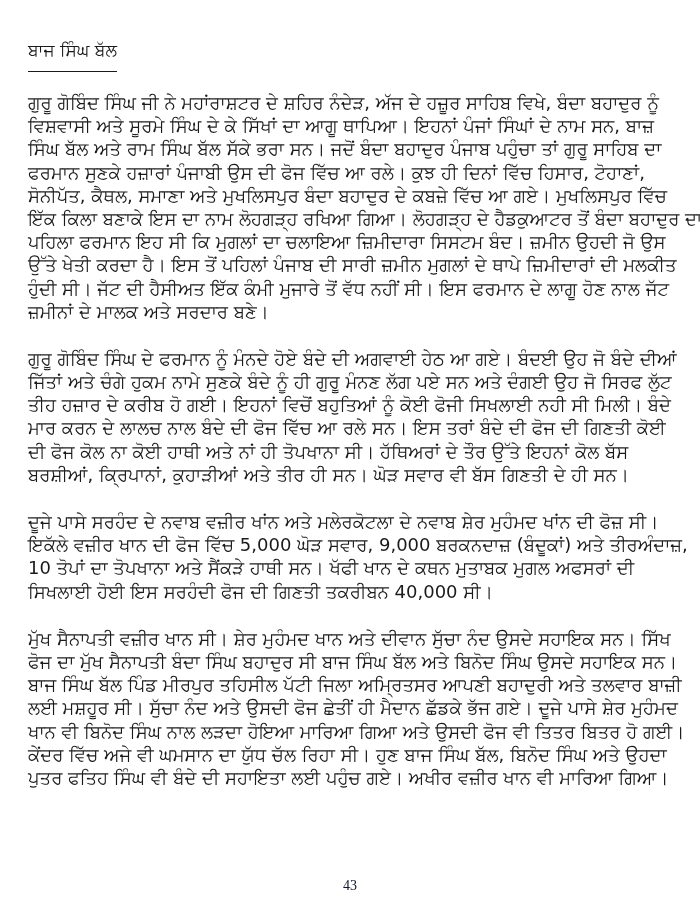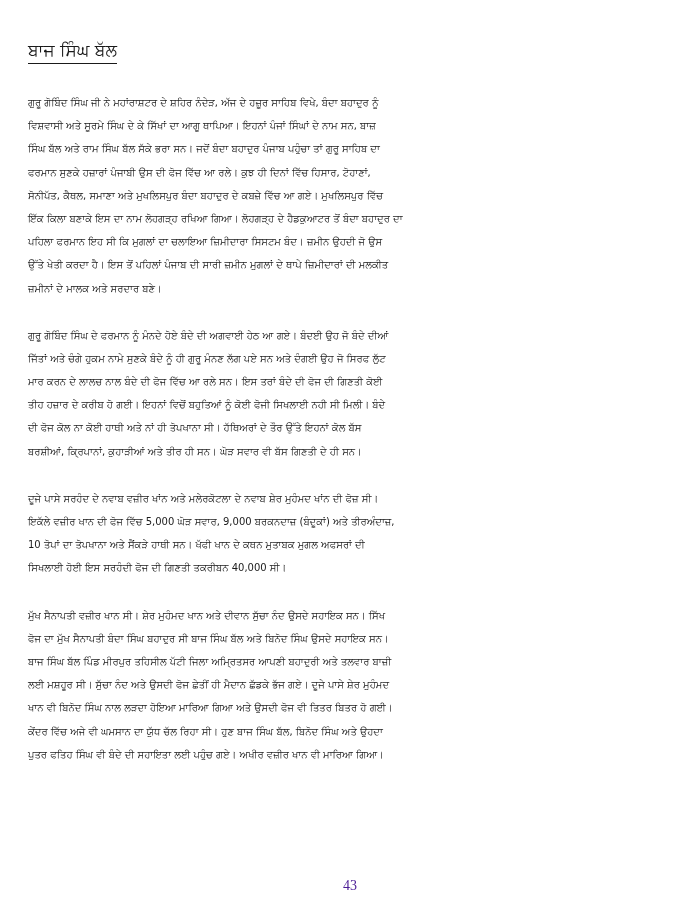--- a/index.html
+++ b/index.html
@@ -24,73 +24,74 @@
     }
     .title {
       position: absolute;
       left: 28px;
       top: 38px;
       font-size: 17px;
       line-height: 24px;
       margin: 0;
       font-weight: normal;
       border-bottom: 1.5px solid #1a1a1a;
-      padding-bottom: 1px;
+      padding-bottom: 9px;
     }
     .content {
       position: absolute;
       left: 28px;
       top: 91px;
       width: 660px;
     }
     .para {
       margin: 0 0 24px 0;
-      font-size: 10px;
+      font-size: 18px;
       line-height: 23.2px;
       white-space: nowrap;
     }
     .line {
       display: block;
       height: 23.2px;
     }
     .page-number {
       position: absolute;
       left: 0;
       width: 700px;
       top: 878px;
       text-align: center;
       font-family: "Liberation Serif", "DejaVu Serif", serif;
       font-size: 14px;
-      color: #4c1d95;
+      color: #0f172a;
     }
   </style>
 </head>
 <body>
 
 <div class="page">
   <h1 class="title">ਬਾਜ ਸਿੰਘ ਬੱਲ</h1>
 
   <div class="content">
     <p class="para">
       <span class="line">ਗੁਰੂ ਗੋਬਿੰਦ ਸਿੰਘ ਜੀ ਨੇ ਮਹਾਂਰਾਸ਼ਟਰ ਦੇ ਸ਼ਹਿਰ ਨੰਦੇੜ, ਅੱਜ ਦੇ ਹਜ਼ੂਰ ਸਾਹਿਬ ਵਿਖੇ, ਬੰਦਾ ਬਹਾਦੁਰ ਨੂੰ</span>
       <span class="line">ਵਿਸ਼ਵਾਸੀ ਅਤੇ ਸੂਰਮੇ ਸਿੰਘ ਦੇ ਕੇ ਸਿੱਖਾਂ ਦਾ ਆਗੂ ਥਾਪਿਆ। ਇਹਨਾਂ ਪੰਜਾਂ ਸਿੰਘਾਂ ਦੇ ਨਾਮ ਸਨ, ਬਾਜ਼</span>
       <span class="line">ਸਿੰਘ ਬੱਲ ਅਤੇ ਰਾਮ ਸਿੰਘ ਬੱਲ ਸੱਕੇ ਭਰਾ ਸਨ। ਜਦੋਂ ਬੰਦਾ ਬਹਾਦੁਰ ਪੰਜਾਬ ਪਹੁੰਚਾ ਤਾਂ ਗੁਰੂ ਸਾਹਿਬ ਦਾ</span>
       <span class="line">ਫਰਮਾਨ ਸੁਣਕੇ ਹਜ਼ਾਰਾਂ ਪੰਜਾਬੀ ਉਸ ਦੀ ਫੋਜ ਵਿੱਚ ਆ ਰਲੇ। ਕੁਝ ਹੀ ਦਿਨਾਂ ਵਿੱਚ ਹਿਸਾਰ, ਟੋਹਾਣਾਂ,</span>
       <span class="line">ਸੋਨੀਪੱਤ, ਕੈਥਲ, ਸਮਾਣਾ ਅਤੇ ਮੁਖਲਿਸਪੁਰ ਬੰਦਾ ਬਹਾਦੁਰ ਦੇ ਕਬਜ਼ੇ ਵਿੱਚ ਆ ਗਏ। ਮੁਖਲਿਸਪੁਰ ਵਿੱਚ</span>
       <span class="line">ਇੱਕ ਕਿਲਾ ਬਣਾਕੇ ਇਸ ਦਾ ਨਾਮ ਲੋਹਗੜ੍ਹ ਰਖਿਆ ਗਿਆ। ਲੋਹਗੜ੍ਹ ਦੇ ਹੈਡਕੁਆਟਰ ਤੋਂ ਬੰਦਾ ਬਹਾਦੁਰ ਦਾ</span>
       <span class="line">ਪਹਿਲਾ ਫਰਮਾਨ ਇਹ ਸੀ ਕਿ ਮੁਗਲਾਂ ਦਾ ਚਲਾਇਆ ਜ਼ਿਮੀਦਾਰਾ ਸਿਸਟਮ ਬੰਦ। ਜ਼ਮੀਨ ਉਹਦੀ ਜੋ ਉਸ</span>
       <span class="line">ਉੱਤੇ ਖੇਤੀ ਕਰਦਾ ਹੈ। ਇਸ ਤੋਂ ਪਹਿਲਾਂ ਪੰਜਾਬ ਦੀ ਸਾਰੀ ਜ਼ਮੀਨ ਮੁਗਲਾਂ ਦੇ ਥਾਪੇ ਜ਼ਿਮੀਦਾਰਾਂ ਦੀ ਮਲਕੀਤ</span>
+      <span class="line">ਹੁੰਦੀ ਸੀ। ਜੱਟ ਦੀ ਹੈਸੀਅਤ ਇੱਕ ਕੰਮੀ ਮੁਜਾਰੇ ਤੋਂ ਵੱਧ ਨਹੀਂ ਸੀ। ਇਸ ਫਰਮਾਨ ਦੇ ਲਾਗੂ ਹੋਣ ਨਾਲ ਜੱਟ</span>
       <span class="line">ਜ਼ਮੀਨਾਂ ਦੇ ਮਾਲਕ ਅਤੇ ਸਰਦਾਰ ਬਣੇ।</span>
     </p>
 
     <p class="para">
       <span class="line">ਗੁਰੂ ਗੋਬਿੰਦ ਸਿੰਘ ਦੇ ਫਰਮਾਨ ਨੂੰ ਮੰਨਦੇ ਹੋਏ ਬੰਦੇ ਦੀ ਅਗਵਾਈ ਹੇਠ ਆ ਗਏ। ਬੰਦਈ ਉਹ ਜੋ ਬੰਦੇ ਦੀਆਂ</span>
       <span class="line">ਜਿੱਤਾਂ ਅਤੇ ਚੰਗੇ ਹੁਕਮ ਨਾਮੇ ਸੁਣਕੇ ਬੰਦੇ ਨੂੰ ਹੀ ਗੁਰੂ ਮੰਨਣ ਲੱਗ ਪਏ ਸਨ ਅਤੇ ਦੰਗਈ ਉਹ ਜੋ ਸਿਰਫ ਲੁੱਟ</span>
+      <span class="line">ਤੀਹ ਹਜ਼ਾਰ ਦੇ ਕਰੀਬ ਹੋ ਗਈ। ਇਹਨਾਂ ਵਿਚੋਂ ਬਹੁਤਿਆਂ ਨੂੰ ਕੋਈ ਫੋਜੀ ਸਿਖਲਾਈ ਨਹੀ ਸੀ ਮਿਲੀ। ਬੰਦੇ</span>
       <span class="line">ਮਾਰ ਕਰਨ ਦੇ ਲਾਲਚ ਨਾਲ ਬੰਦੇ ਦੀ ਫੋਜ ਵਿੱਚ ਆ ਰਲੇ ਸਨ। ਇਸ ਤਰਾਂ ਬੰਦੇ ਦੀ ਫੋਜ ਦੀ ਗਿਣਤੀ ਕੋਈ</span>
-      <span class="line">ਤੀਹ ਹਜ਼ਾਰ ਦੇ ਕਰੀਬ ਹੋ ਗਈ। ਇਹਨਾਂ ਵਿਚੋਂ ਬਹੁਤਿਆਂ ਨੂੰ ਕੋਈ ਫੋਜੀ ਸਿਖਲਾਈ ਨਹੀ ਸੀ ਮਿਲੀ। ਬੰਦੇ</span>
       <span class="line">ਦੀ ਫੋਜ ਕੋਲ ਨਾ ਕੋਈ ਹਾਥੀ ਅਤੇ ਨਾਂ ਹੀ ਤੋਪਖਾਨਾ ਸੀ। ਹੱਥਿਅਰਾਂ ਦੇ ਤੌਰ ਉੱਤੇ ਇਹਨਾਂ ਕੋਲ ਬੱਸ</span>
       <span class="line">ਬਰਸ਼ੀਆਂ, ਕ੍ਰਿਪਾਨਾਂ, ਕੁਹਾੜੀਆਂ ਅਤੇ ਤੀਰ ਹੀ ਸਨ। ਘੋੜ ਸਵਾਰ ਵੀ ਬੱਸ ਗਿਣਤੀ ਦੇ ਹੀ ਸਨ।</span>
     </p>
 
     <p class="para">
       <span class="line">ਦੂਜੇ ਪਾਸੇ ਸਰਹੰਦ ਦੇ ਨਵਾਬ ਵਜ਼ੀਰ ਖਾਂਨ ਅਤੇ ਮਲੇਰਕੋਟਲਾ ਦੇ ਨਵਾਬ ਸ਼ੇਰ ਮੁਹੰਮਦ ਖਾਂਨ ਦੀ ਫੋਜ਼ ਸੀ।</span>
       <span class="line">ਇਕੱਲੇ ਵਜ਼ੀਰ ਖਾਨ ਦੀ ਫੋਜ ਵਿੱਚ 5,000 ਘੋੜ ਸਵਾਰ, 9,000 ਬਰਕਨਦਾਜ਼ (ਬੰਦੂਕਾਂ) ਅਤੇ ਤੀਰਅੰਦਾਜ਼,</span>
       <span class="line">10 ਤੋਪਾਂ ਦਾ ਤੋਪਖਾਨਾ ਅਤੇ ਸੈਂਕੜੇ ਹਾਥੀ ਸਨ। ਖੱਫੀ ਖਾਨ ਦੇ ਕਥਨ ਮੁਤਾਬਕ ਮੁਗਲ ਅਫਸਰਾਂ ਦੀ</span>
       <span class="line">ਸਿਖਲਾਈ ਹੋਈ ਇਸ ਸਰਹੰਦੀ ਫੋਜ ਦੀ ਗਿਣਤੀ ਤਕਰੀਬਨ 40,000 ਸੀ।</span>
     </p>

